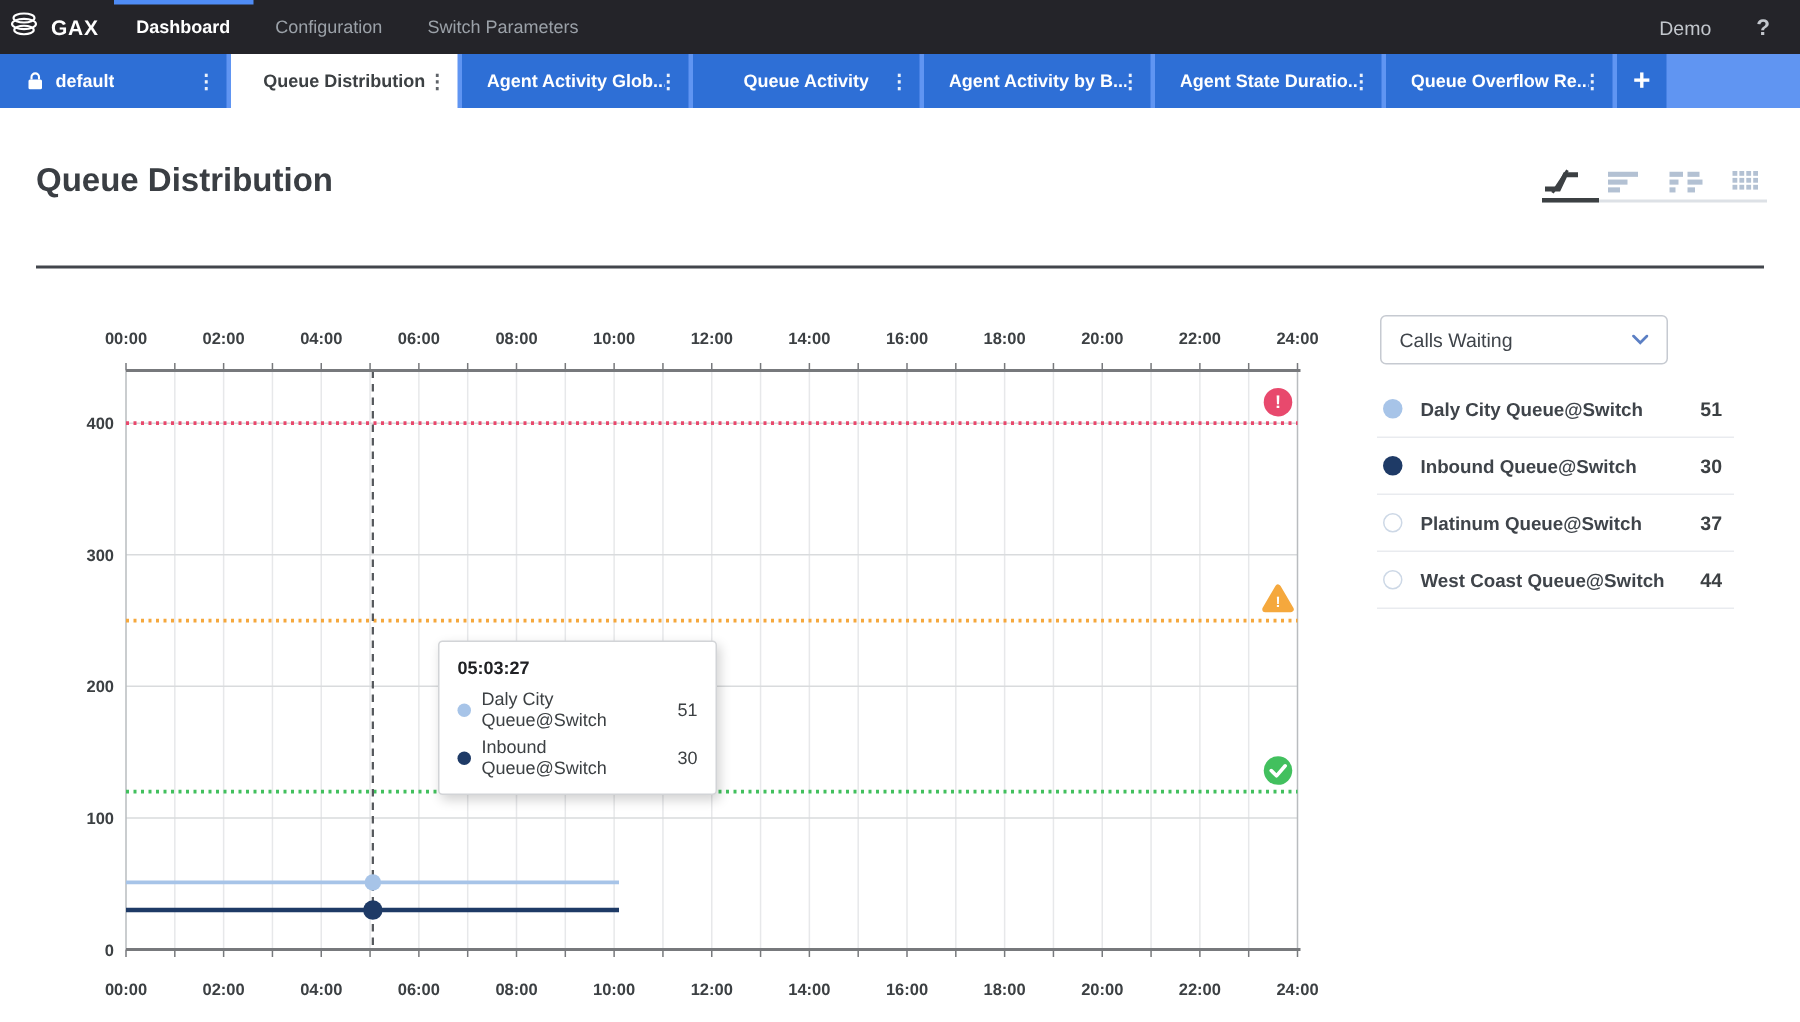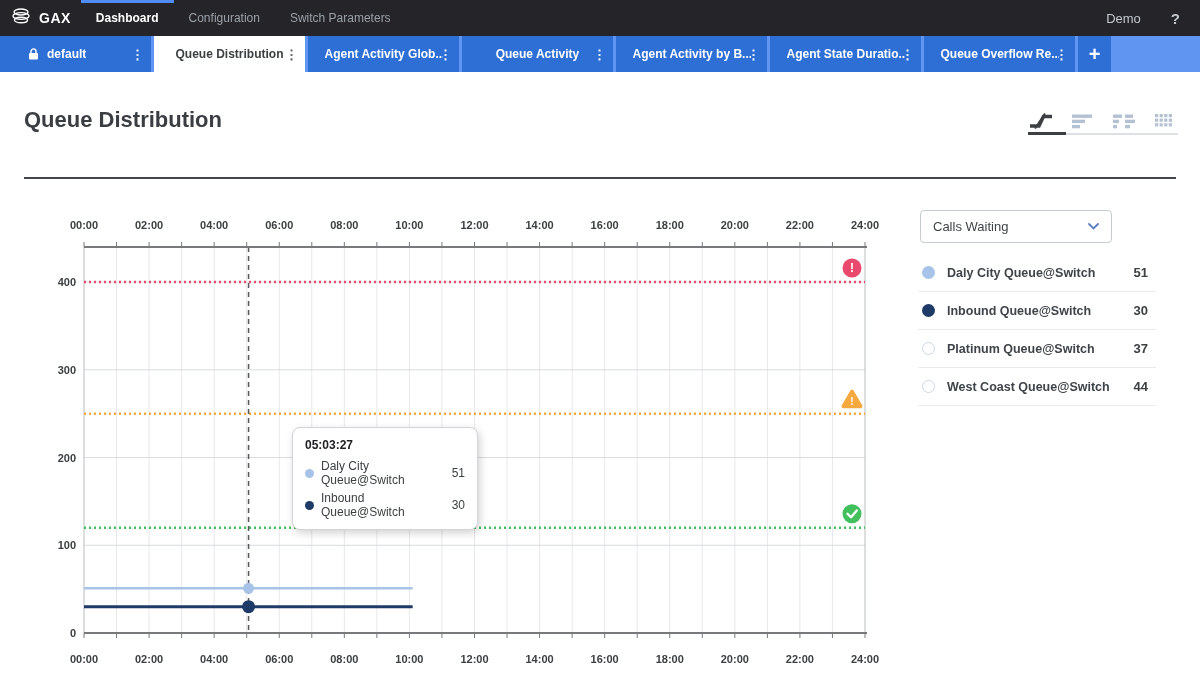--- a/index.html
+++ b/index.html
@@ -3,37 +3,37 @@
 <meta charset="utf-8">
 <style>
   * { margin:0; padding:0; box-sizing:border-box; }
   html,body { width:1200px; height:681px; background:#fff; overflow:hidden;
               font-family:"Liberation Sans", sans-serif; }
   .screen { position:relative; width:1200px; height:681px; }
 
   
   .nav { position:absolute; left:0; top:0; width:1200px; height:36px;
          background:#242429; display:flex; align-items:stretch; }
-  .brand { display:flex; align-items:center; padding:0 10px 0 10px; gap:7px; }
+  .brand { display:flex; align-items:center; padding:0 10px 0 5px; gap:7px; }
   .brand-name { color:#fff; font-size:14px; font-weight:bold; letter-spacing:.5px; }
   .nav-item { display:flex; align-items:center; padding:0 15px; color:#9ba1a8;
               font-size:12px; cursor:pointer; }
   .nav-item.active { color:#fff; font-weight:bold; box-shadow:inset 0 3px 0 #4f8cf5; }
   .nav-right { margin-left:auto; display:flex; align-items:center; gap:30px; padding-right:20px; }
   .nav-user { color:#c3c7cd; font-size:13px; }
   .nav-help { color:#c3c7cd; font-size:15px; font-weight:bold; }
 
   
   .tabbar { position:absolute; left:0; top:36px; width:1200px; height:36px;
             background:#6095f2; display:flex; }
   .tab { position:relative; width:151px; height:36px; margin-right:3px; background:#2e6fd6;
          display:flex; align-items:center; justify-content:center; cursor:pointer; flex:none; }
   .tab .tab-label { color:#fff; font-size:12px; font-weight:bold; white-space:nowrap;
                     overflow:hidden; max-width:118px; }
-  .tab.first { justify-content:flex-start; padding-left:28px; }
+  .tab.first { justify-content:flex-start; padding-left:18px; }
   .tab.active { background:#fff; }
   .tab.active .tab-label { color:#3c4043; }
   .kebab { position:absolute; right:7px; top:50%; transform:translateY(-50%);
            color:rgba(255,255,255,.9); font-size:13px; font-weight:bold; line-height:1; cursor:pointer; }
   .tab.active .kebab { color:#5f6368; }
   .lock { margin-right:8px; display:flex; }
   .tab-add { width:33px; height:36px; background:#2e6fd6; display:flex; align-items:center;
              justify-content:center; color:#fff; font-size:20px; font-weight:bold; cursor:pointer; flex:none; }
 
   
@@ -43,21 +43,21 @@
   .toggles { position:absolute; left:1028px; top:106px; width:150px; height:30px;
              display:flex; justify-content:space-between; align-items:center; }
   .toggle-btn { width:26px; height:22px; display:flex; align-items:center; justify-content:center; cursor:pointer; }
   .toggles-rule { position:absolute; left:1028px; top:133px; width:150px; height:2px; background:#dde1e6; }
   .toggles-rule-active { position:absolute; left:1028px; top:132px; width:38px; height:3px; background:#3c4043; }
 
   
   #chart-svg { position:absolute; left:0; top:185px; }
 
   .tooltip { position:absolute; left:292px; top:427px; width:186px; background:#fff;
-             border:1px solid #d2d4d7; border-radius:8px; padding:10px 12px;
+             border:1px solid #d2d4d7; border-radius:3px; padding:10px 12px;
              box-shadow:2px 3px 8px rgba(0,0,0,.18); z-index:5; }
   .tooltip-time { font-size:12px; font-weight:bold; color:#202124; margin-bottom:7px; }
   .tooltip-row { display:flex; align-items:center; gap:7px; font-size:12px; color:#3c4043; margin-top:4px; }
   .tooltip-row .dot { width:9px; height:9px; }
   .tooltip-val { margin-left:auto; }
 
   
   .dropdown { position:absolute; left:920px; top:210px; width:192px; height:33px;
               border:1px solid #c6cad1; border-radius:4px; display:flex; align-items:center;
               padding:0 12px; cursor:pointer; background:#fff; }

